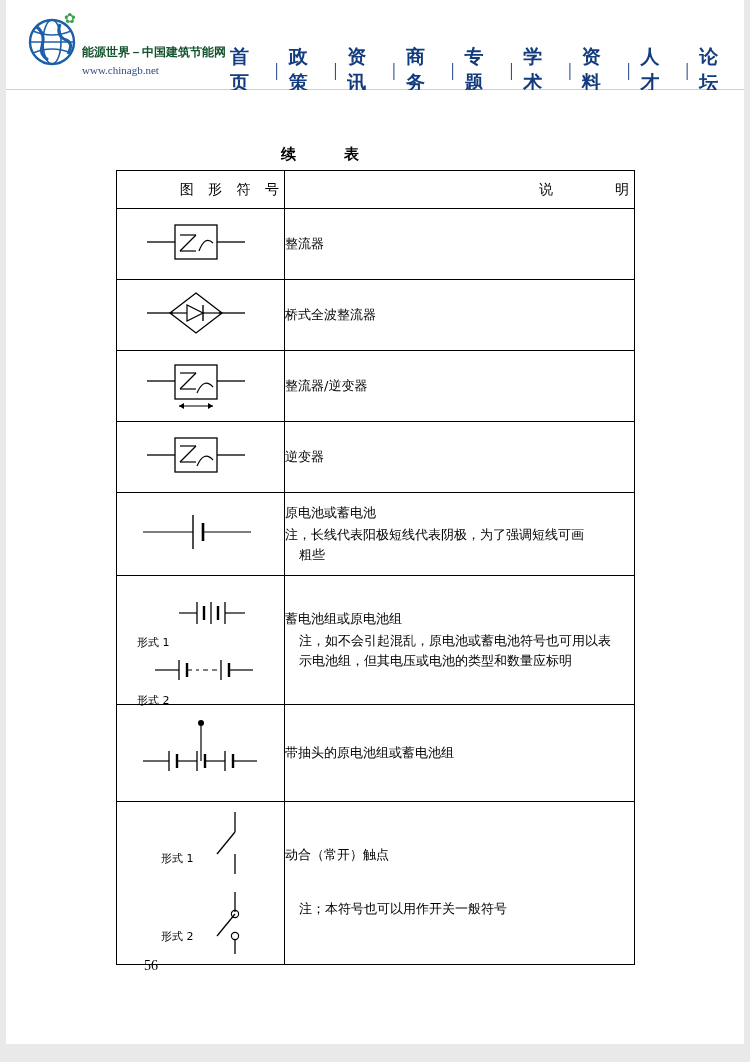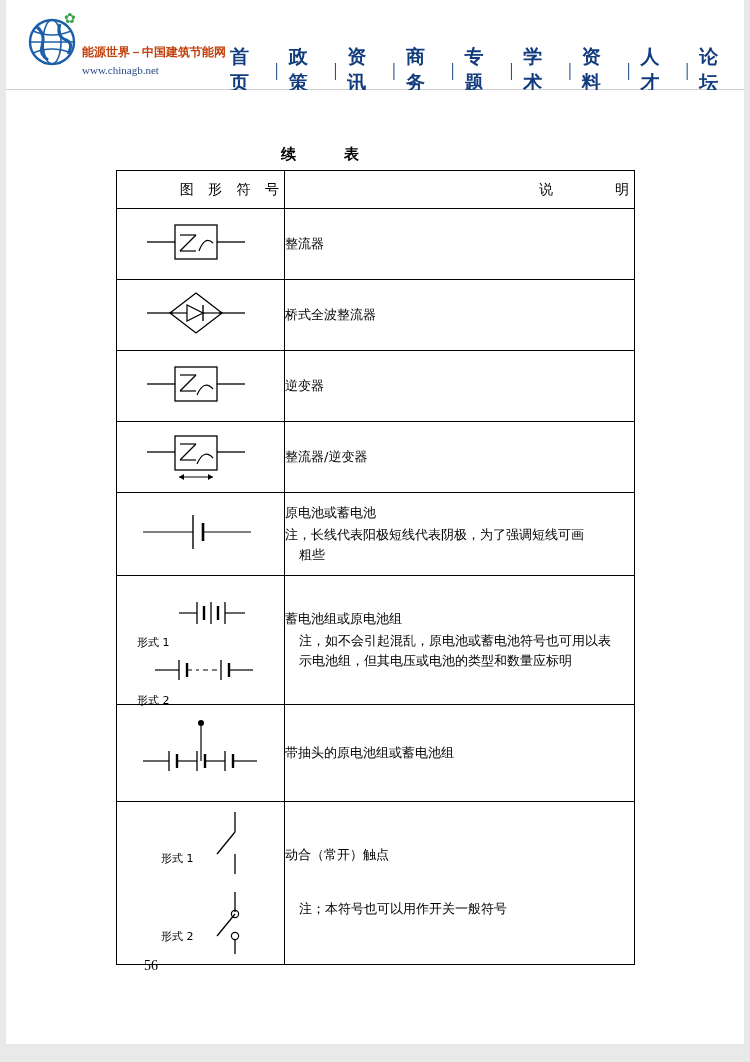--- a/index.html
+++ b/index.html
@@ -27,21 +27,21 @@
   .logo-box {
     position:absolute; left:14px; top:8px; width:180px; height:74px;
   }
   .globe {
     position:absolute; left:6px; top:6px; width:56px; height:56px;
   }
   .globe svg { display:block; }
   .logo-text {
     position:absolute; left:62px; top:36px;
     font-family:"DejaVu Sans", sans-serif;
-    font-size:12px; color:#c2410c; font-weight:bold;
+    font-size:12px; color:#14532d; font-weight:bold;
     white-space:nowrap;
   }
   .logo-url {
     position:absolute; left:62px; top:56px;
     font-family:"Liberation Serif", serif;
     font-size:11px; color:#2a4a8a;
     white-space:nowrap;
   }
   .logo-leaf {
     position:absolute; left:44px; top:2px;
@@ -203,51 +203,51 @@
             </svg>
           </td>
           <td class="desc">
             <span class="main">桥式全波整流器</span>
           </td>
         </tr>
 
         <tr>
           <td class="sym-cell" style="height:66px">
             <svg width="168" height="66" viewBox="0 0 168 66">
-              <line x1="30" y1="33" x2="58" y2="33" stroke="#000" stroke-width="1.3"></line>
-              <rect x="58" y="16" width="42" height="34" fill="none" stroke="#000" stroke-width="1.3"></rect>
-              <line x1="100" y1="33" x2="128" y2="33" stroke="#000" stroke-width="1.3"></line>
-              <line x1="63" y1="24" x2="79" y2="24" stroke="#000" stroke-width="1.2"></line>
-              <line x1="79" y1="24" x2="63" y2="40" stroke="#000" stroke-width="1.2"></line>
-              <line x1="63" y1="40" x2="79" y2="40" stroke="#000" stroke-width="1.2"></line>
-              <path d="M80 44 Q87 28 96 38" fill="none" stroke="#000" stroke-width="1.2"></path>
-            </svg>
-          </td>
-          <td class="desc">
-            <span class="main">逆变器</span>
-          </td>
-        </tr>
-
-        <tr>
-          <td class="sym-cell" style="height:66px">
-            <svg width="168" height="66" viewBox="0 0 168 66">
               <line x1="30" y1="30" x2="58" y2="30" stroke="#000" stroke-width="1.3"></line>
               <rect x="58" y="14" width="42" height="34" fill="none" stroke="#000" stroke-width="1.3"></rect>
               <line x1="100" y1="30" x2="128" y2="30" stroke="#000" stroke-width="1.3"></line>
               <line x1="63" y1="22" x2="79" y2="22" stroke="#000" stroke-width="1.2"></line>
               <line x1="79" y1="22" x2="63" y2="38" stroke="#000" stroke-width="1.2"></line>
               <line x1="63" y1="38" x2="79" y2="38" stroke="#000" stroke-width="1.2"></line>
               <path d="M80 42 Q87 26 96 36" fill="none" stroke="#000" stroke-width="1.2"></path>
               <line x1="62" y1="55" x2="96" y2="55" stroke="#000" stroke-width="1.1"></line>
               <polygon points="62,55 67,52 67,58" fill="#000"></polygon>
               <polygon points="96,55 91,52 91,58" fill="#000"></polygon>
             </svg>
           </td>
           <td class="desc">
             <span class="main">整流器/逆变器</span>
+          </td>
+        </tr>
+
+        <tr>
+          <td class="sym-cell" style="height:66px">
+            <svg width="168" height="66" viewBox="0 0 168 66">
+              <line x1="30" y1="33" x2="58" y2="33" stroke="#000" stroke-width="1.3"></line>
+              <rect x="58" y="16" width="42" height="34" fill="none" stroke="#000" stroke-width="1.3"></rect>
+              <line x1="100" y1="33" x2="128" y2="33" stroke="#000" stroke-width="1.3"></line>
+              <line x1="63" y1="24" x2="79" y2="24" stroke="#000" stroke-width="1.2"></line>
+              <line x1="79" y1="24" x2="63" y2="40" stroke="#000" stroke-width="1.2"></line>
+              <line x1="63" y1="40" x2="79" y2="40" stroke="#000" stroke-width="1.2"></line>
+              <path d="M80 44 Q87 28 96 38" fill="none" stroke="#000" stroke-width="1.2"></path>
+            </svg>
+          </td>
+          <td class="desc">
+            <span class="main">逆变器</span>
           </td>
         </tr>
 
         <tr>
           <td class="sym-cell" style="height:78px">
             <svg width="168" height="78" viewBox="0 0 168 78">
               <line x1="26" y1="39" x2="76" y2="39" stroke="#000" stroke-width="1.2"></line>
               <line x1="76" y1="22" x2="76" y2="56" stroke="#000" stroke-width="1.4"></line>
               <line x1="86" y1="30" x2="86" y2="48" stroke="#000" stroke-width="2.6"></line>
               <line x1="86" y1="39" x2="134" y2="39" stroke="#000" stroke-width="1.2"></line>

